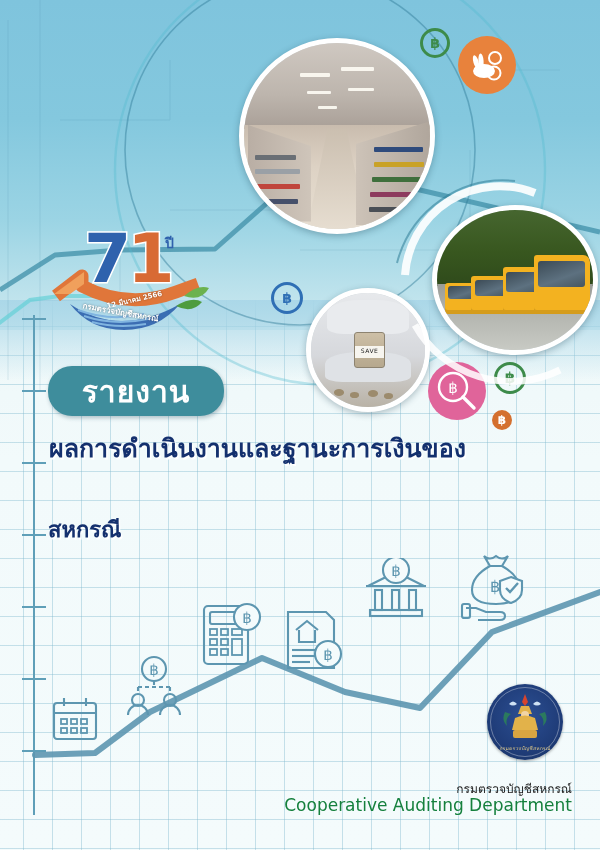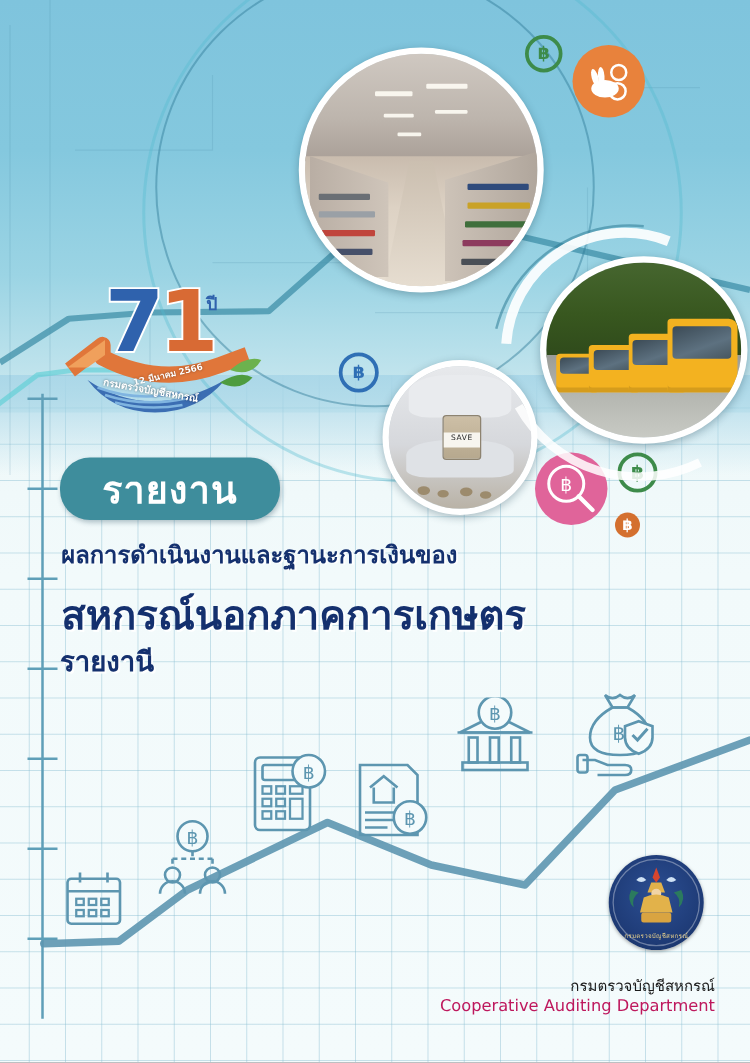--- a/index.html
+++ b/index.html
@@ -116,41 +116,41 @@
   
   #report-badge{
     position:absolute;left:48px;top:366px;width:176px;height:50px;
     background:#3e8d9c;border-radius:24px;
     display:flex;align-items:center;justify-content:center;
     box-shadow:1px 2px 4px rgba(20,60,80,.30);
   }
   #report-badge span{color:#fff;font-size:30px;font-weight:bold;letter-spacing:1px;}
   .title-line{position:absolute;left:49px;color:#14306e;font-weight:bold;
     text-shadow:1.5px 1.5px 0 rgba(255,255,255,.95);}
-  #title-1{top:428px;font-size:19px;}
+  #title-1{top:428px;font-size:25px;}
   #title-2{top:466px;font-size:32px;}
   #year-row{position:absolute;left:48px;top:512px;display:flex;align-items:baseline;gap:9px;}
   #year-label{color:#14306e;font-size:22px;font-weight:bold;
     text-shadow:1.5px 1.5px 0 rgba(255,255,255,.95);}
   #year-value{color:#d9342b;font-size:31px;font-weight:bold;
     text-shadow:1.5px 1.5px 0 rgba(255,255,255,.95);}
   
   .lineicon{position:absolute;stroke:#5d96b0;fill:none;stroke-width:2.1;}
   
   #chart-bottom{position:absolute;left:0;top:540px;width:600px;height:250px;}
   
   #seal{position:absolute;left:487px;top:684px;width:76px;height:76px;
     border-radius:50%;background:radial-gradient(circle at 50% 42%,#2c4f93 0%,#1f3c78 62%,#16305f 100%);
     box-shadow:0 1px 3px rgba(0,0,0,.35);overflow:hidden;}
   .seal-ring{position:absolute;inset:3px;border-radius:50%;border:1px solid rgba(255,255,255,.35);}
   .seal-txt{position:absolute;left:0;bottom:8px;width:100%;text-align:center;
     font-size:5px;color:#e6cf8a;letter-spacing:.2px;}
   #footer{position:absolute;right:28px;top:781px;text-align:right;}
   #footer .th{color:#1a1a1a;font-size:12px;line-height:16px;}
-  #footer .en{color:#be185d;font-size:13px;line-height:17px;}
+  #footer .en{color:#15803d;font-size:17px;line-height:17px;}
 </style>
 </head>
 <body>
 
 <div id="cover">
 
   <div class="bg-top"></div>
   <div class="bg-bottom"></div>
   <div class="grid-paper"></div>
   <div class="grid-fade-top"></div>
@@ -284,23 +284,22 @@
     </div>
     <div class="pi-sup">ปี</div>
     <div class="logo-date">12 มีนาคม 2566</div>
     <div class="logo-dept">กรมตรวจบัญชีสหกรณ์</div>
   </div>
 
   <div id="report-badge">
     <span>รายงาน</span>
   </div>
   <div class="title-line" id="title-1">ผลการดำเนินงานและฐานะการเงินของ</div>
-  <div class="title-line" id="title-2">สหกรณ์นอกภาคการเกษตร</div>
   <div id="year-row">
-    <span id="year-label">รายงานี</span>
+    <span id="year-label">สหกรณี</span>
   </div>
 
   <svg id="chart-bottom" viewBox="0 0 600 250">
     <polyline points="35,215 95,213 150,172 262,118 345,152 420,168 492,92 600,52" fill="none" stroke="#5d96b0" stroke-width="6" stroke-linejoin="round" stroke-linecap="round" opacity=".9"></polyline>
   </svg>
 
   <svg class="lineicon" style="left:50px;top:695px;width:50px;height:48px" viewBox="0 0 50 48">
     <rect x="4" y="8" width="42" height="36" rx="3"></rect>
     <line x1="4" y1="18" x2="46" y2="18"></line>
     <line x1="14" y1="3" x2="14" y2="11"></line>

